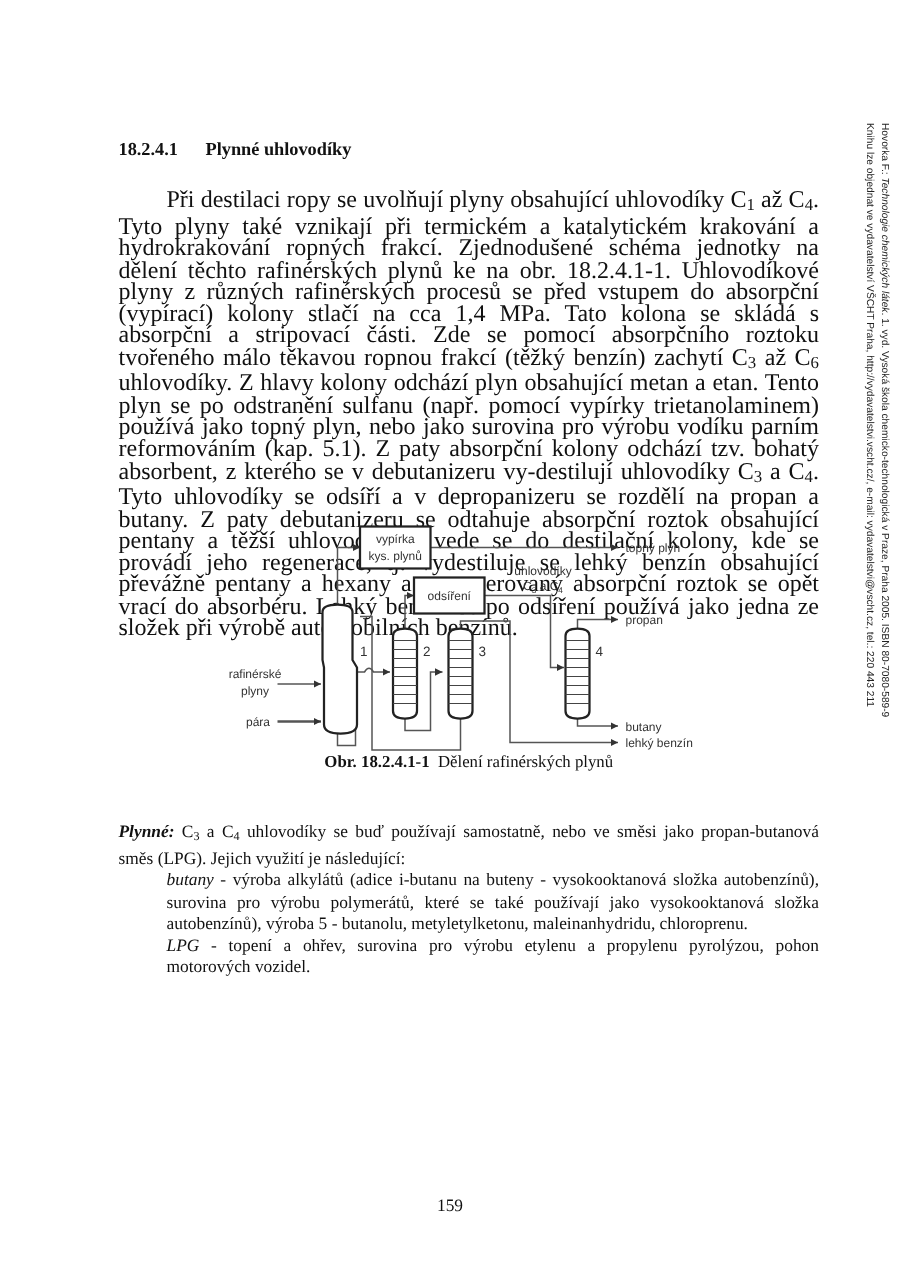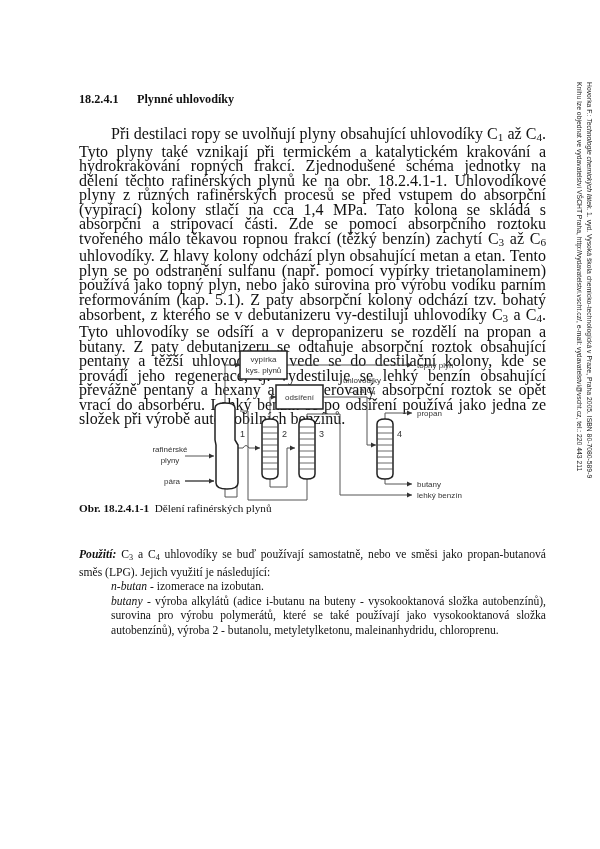--- a/index.html
+++ b/index.html
@@ -7,21 +7,21 @@
          font-family:"Liberation Serif", serif; color:#111; }
   .page { position:absolute; left:0; top:0; width:600px; height:664px; }
   .heading { position:absolute; left:79px; top:92px; font-weight:bold; font-size:12.2px; }
   .heading .num { display:inline-block; width:58px; }
   .para { position:absolute; left:79px; width:467px; font-size:16px; line-height:14.55px;
           text-align:justify; }
   .para p { margin:0; }
   .indent { text-indent:32px; }
   .p1 { top:127px; }
   .figure { position:absolute; left:130px; top:345px; width:360px; height:158px; }
-  .caption { position:absolute; left:79px; width:467px; top:502px; 
+  .caption { position:absolute; left:79px; width:467px; top:502px; text-align:center;
              font-size:11.2px; line-height:13.5px; }
   .caption b { font-weight:bold; }
   .uses { position:absolute; left:79px; width:467px; top:548px; font-size:11.6px;
           line-height:14.55px; text-align:justify; }
   .uses p { margin:0; }
   .uses .item { padding-left:32px; }
   .pagenum { position:absolute; left:0; width:600px; top:797px; text-align:center; font-size:11.6px; }
   .sidebar { position:absolute; left:566px; top:82px; width:28px; height:500px; }
   .sidebar .rot { position:absolute; left:0; top:0; transform-origin:0 0;
                   transform: translate(28px,0) rotate(90deg); width:500px;
@@ -130,25 +130,26 @@
       <text x="189" y="92" font-size="9">3</text>
       <text x="267" y="92" font-size="9">4</text>
     </g>
   </svg>
 
   <div class="caption">
     <div><b>Obr. 18.2.4.1-1</b>&nbsp;&nbsp;<span>Dělení rafinérských plynů</span></div>
   </div>
 
   <div class="uses">
-    <p><b><i>Použití:</i></b><span> C</span><span class="sub">3</span><span> a C</span><span class="sub">4</span><span> uhlovodíky se buď používají samostatně, nebo ve směsi jako propan-butanová směs (LPG). Jejich využití je následující:</span></p>
-    <p class="item"><i>n-butan</i><span> - izomerace na izobutan.</span></p>
-    <p class="item"><i>butany</i><span> - výroba alkylátů (adice i-butanu na buteny - vysokooktanová složka autobenzínů), surovina pro výrobu polymerátů, které se také používají jako vysokooktanová složka autobenzínů), výroba 2 - butanolu, metyletylketonu, maleinanhydridu, chloroprenu.</span></p>
+    <p><b><i>Plynné:</i></b><span> C</span><span class="sub">3</span><span> a C</span><span class="sub">4</span><span> uhlovodíky se buď používají samostatně, nebo ve směsi jako propan-butanová směs (LPG). Jejich využití je následující:</span></p>
+    <p class="item"><i>butany</i><span> - výroba alkylátů (adice i-butanu na buteny - vysokooktanová složka autobenzínů), surovina pro výrobu polymerátů, které se také používají jako vysokooktanová složka autobenzínů), výroba 5 - butanolu, metyletylketonu, maleinanhydridu, chloroprenu.</span></p>
+    <p class="item"><i>LPG</i><span> - topení a ohřev, surovina pro výrobu etylenu a propylenu pyrolýzou, pohon motorových vozidel.</span></p>
   </div>
 
+  <div class="pagenum">159</div>
 
   <div class="sidebar">
     <div class="rot">
       <div><span>Hovorka F.: </span><i>Technologie chemických látek</i><span>. 1. vyd. Vysoká škola chemicko-technologická v Praze, Praha 2005. ISBN 80-7080-589-9</span></div>
       <div>Knihu lze objednat ve vydavatelství VŠCHT Praha, http://vydavatelstvi.vscht.cz/, e-mail: vydavatelstvi@vscht.cz, tel.: 220 443 211</div>
     </div>
   </div>
 </div>
 
 </body></html>

